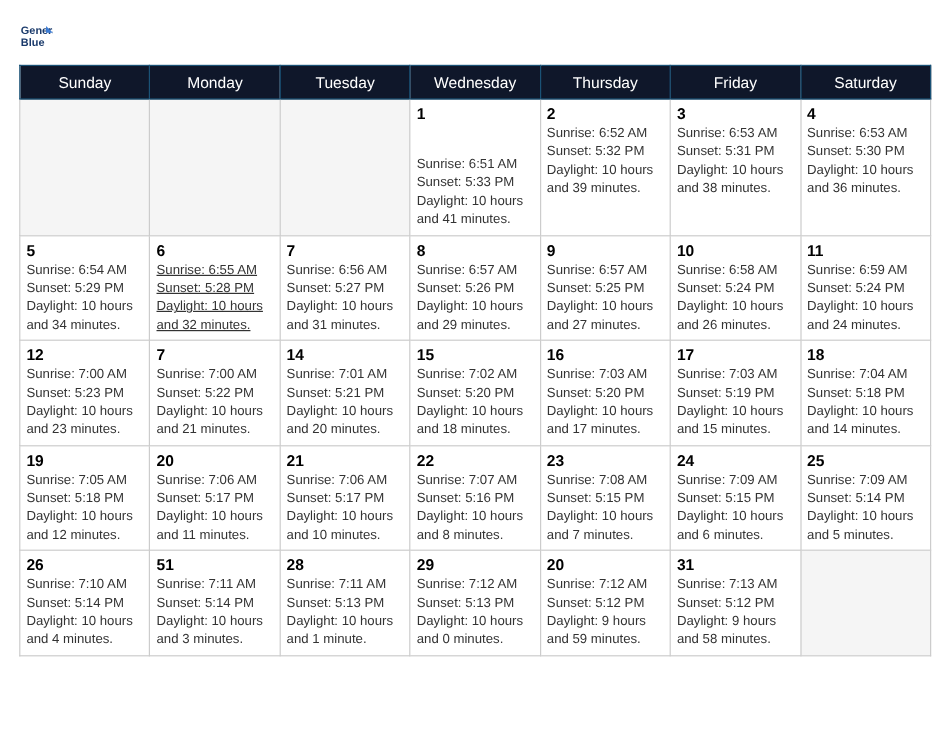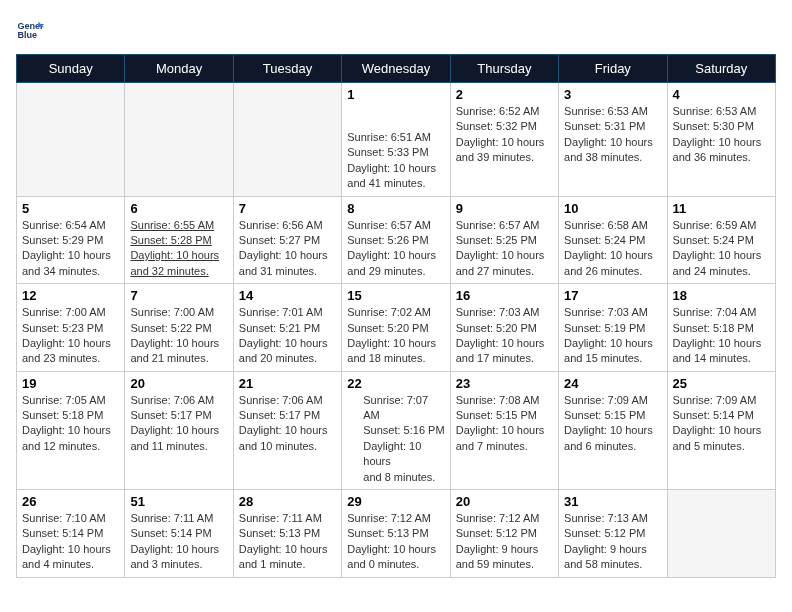--- a/index.html
+++ b/index.html
@@ -259,21 +259,21 @@
         </td>
         <td>
           <span class="day-num">21</span>
           <div class="day-info" style="white-space: pre-line;">Sunrise: 7:06 AM
 Sunset: 5:17 PM
 Daylight: 10 hours
 and 10 minutes.</div>
         </td>
         <td>
           <span class="day-num">22</span>
-          <div class="day-info" style="white-space: pre-line; margin-left: 16px;">Sunrise: 7:07 AM
+          <div class="day-info" style="white-space: pre-line;">Sunrise: 7:07 AM
 Sunset: 5:16 PM
 Daylight: 10 hours
 and 8 minutes.</div>
         </td>
         <td>
           <span class="day-num">23</span>
           <div class="day-info" style="white-space: pre-line;">Sunrise: 7:08 AM
 Sunset: 5:15 PM
 Daylight: 10 hours
 and 7 minutes.</div>

